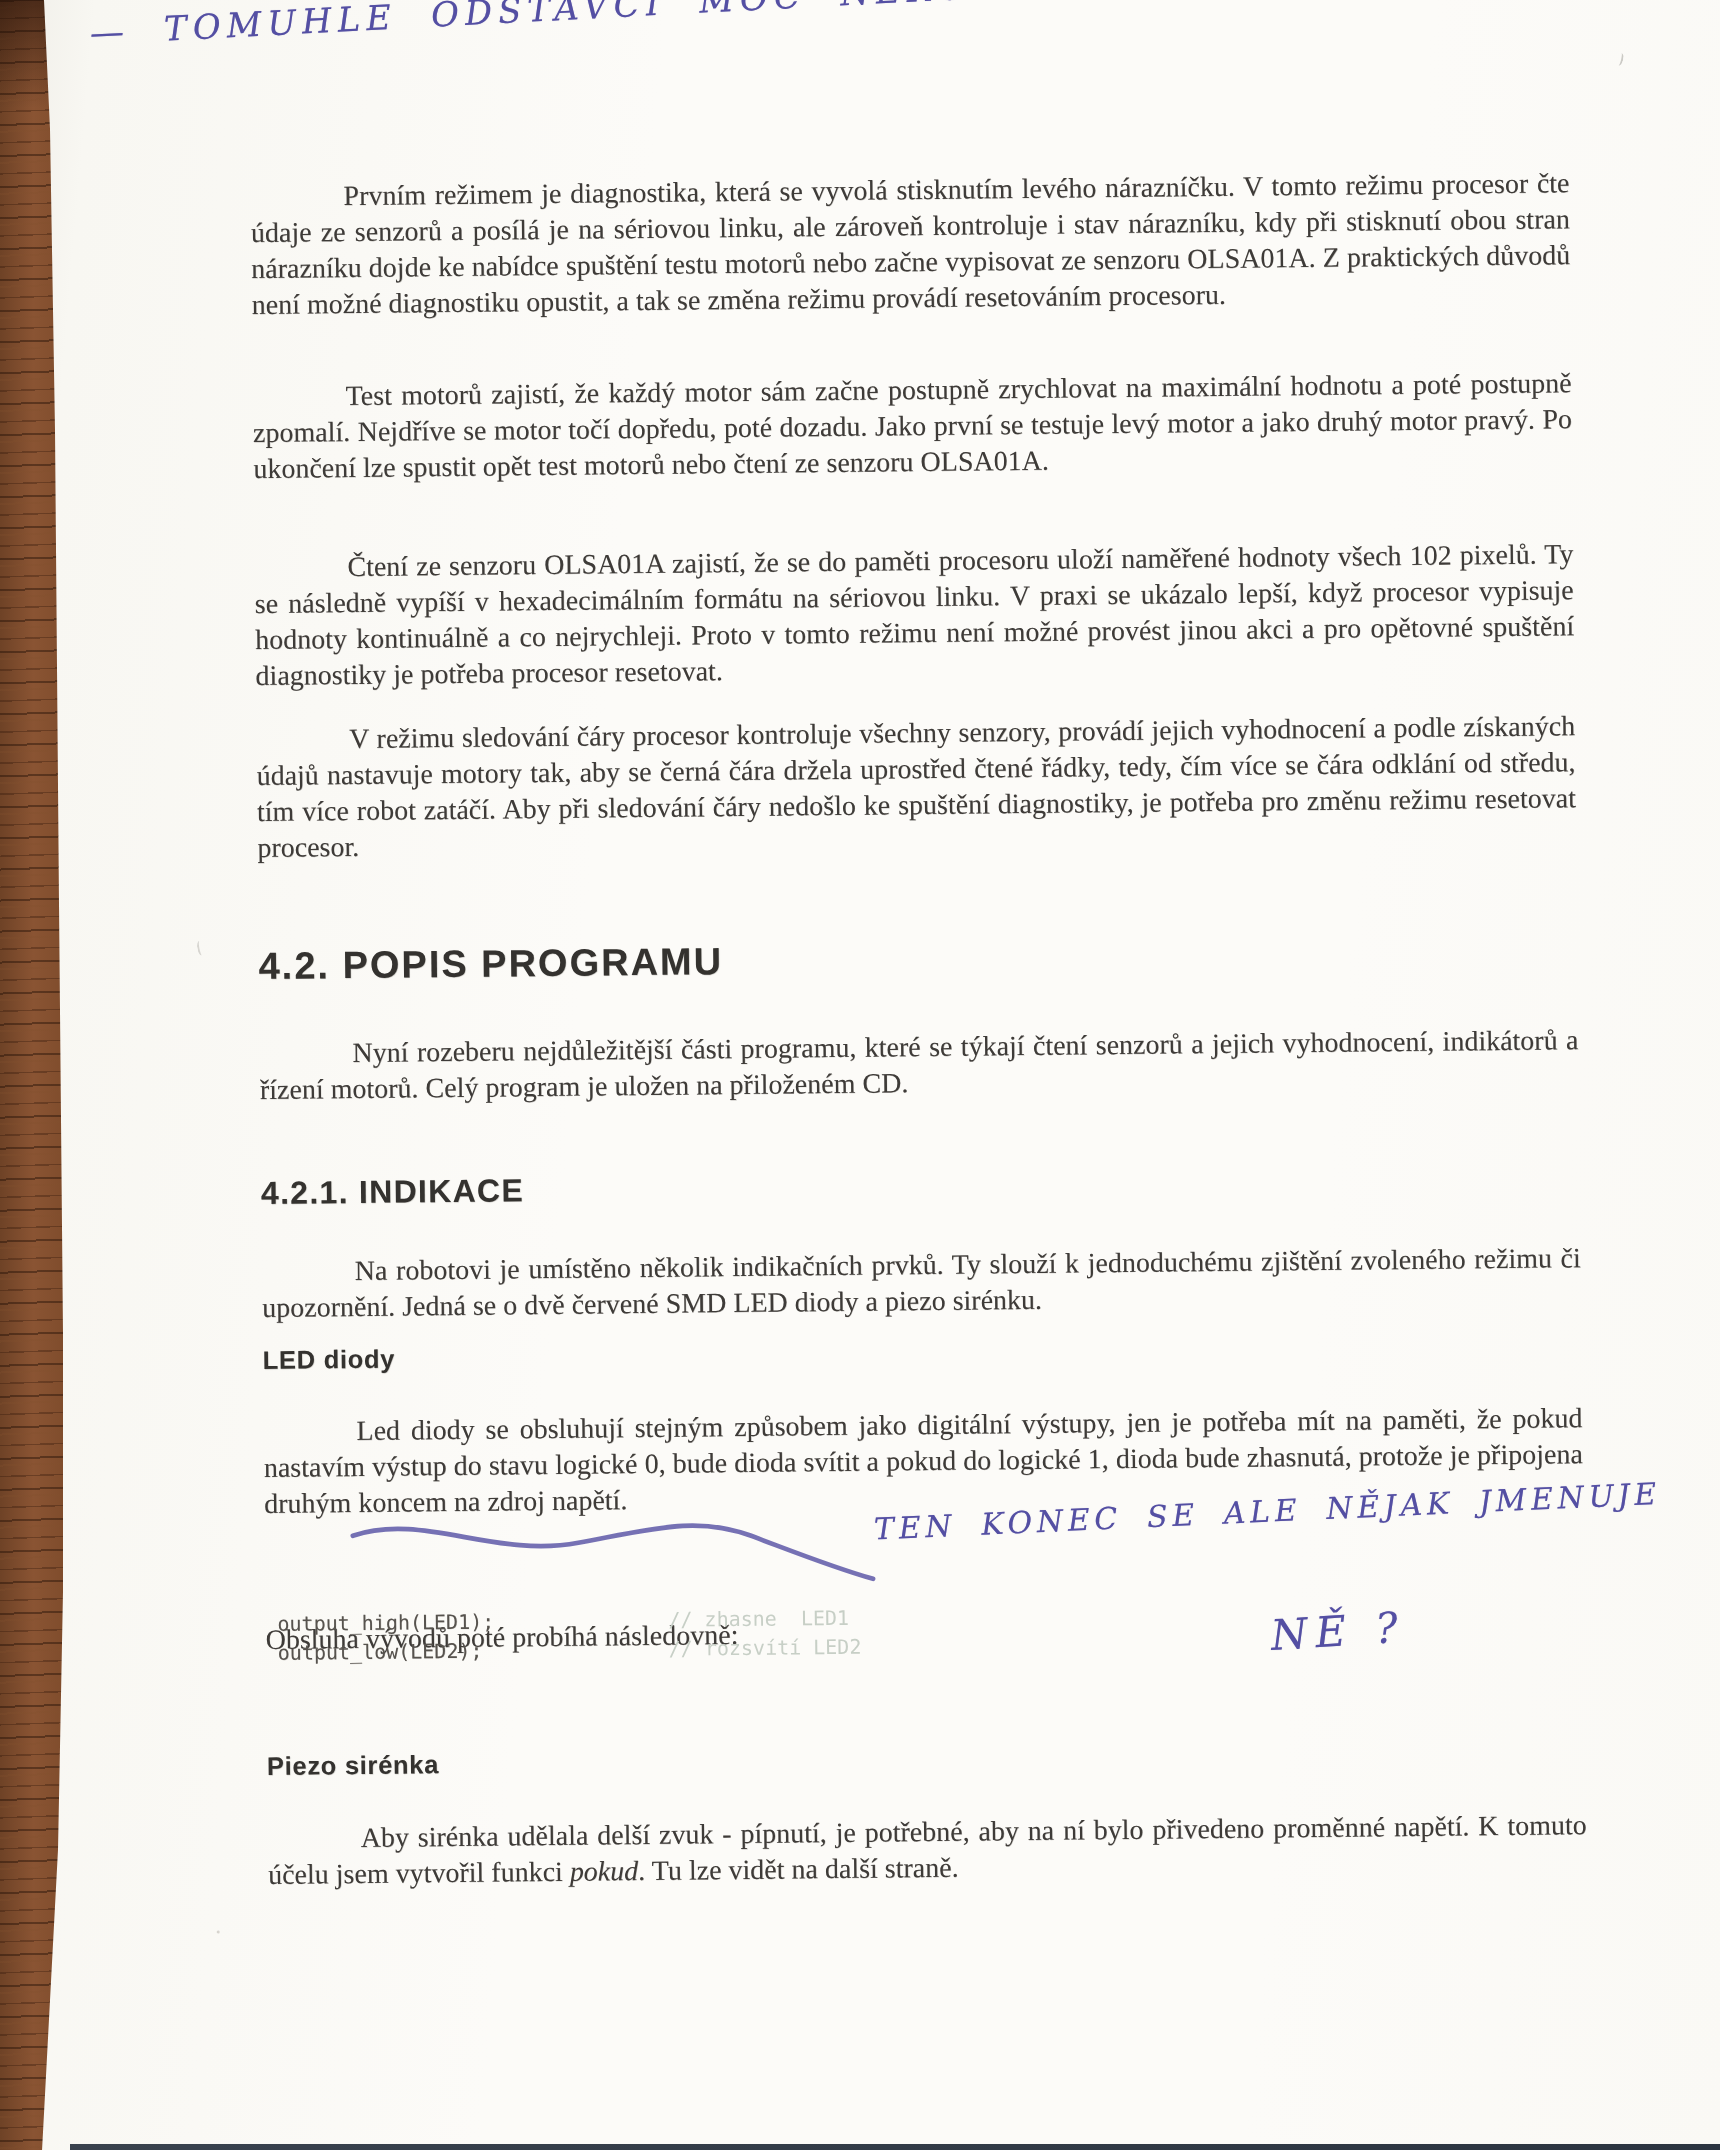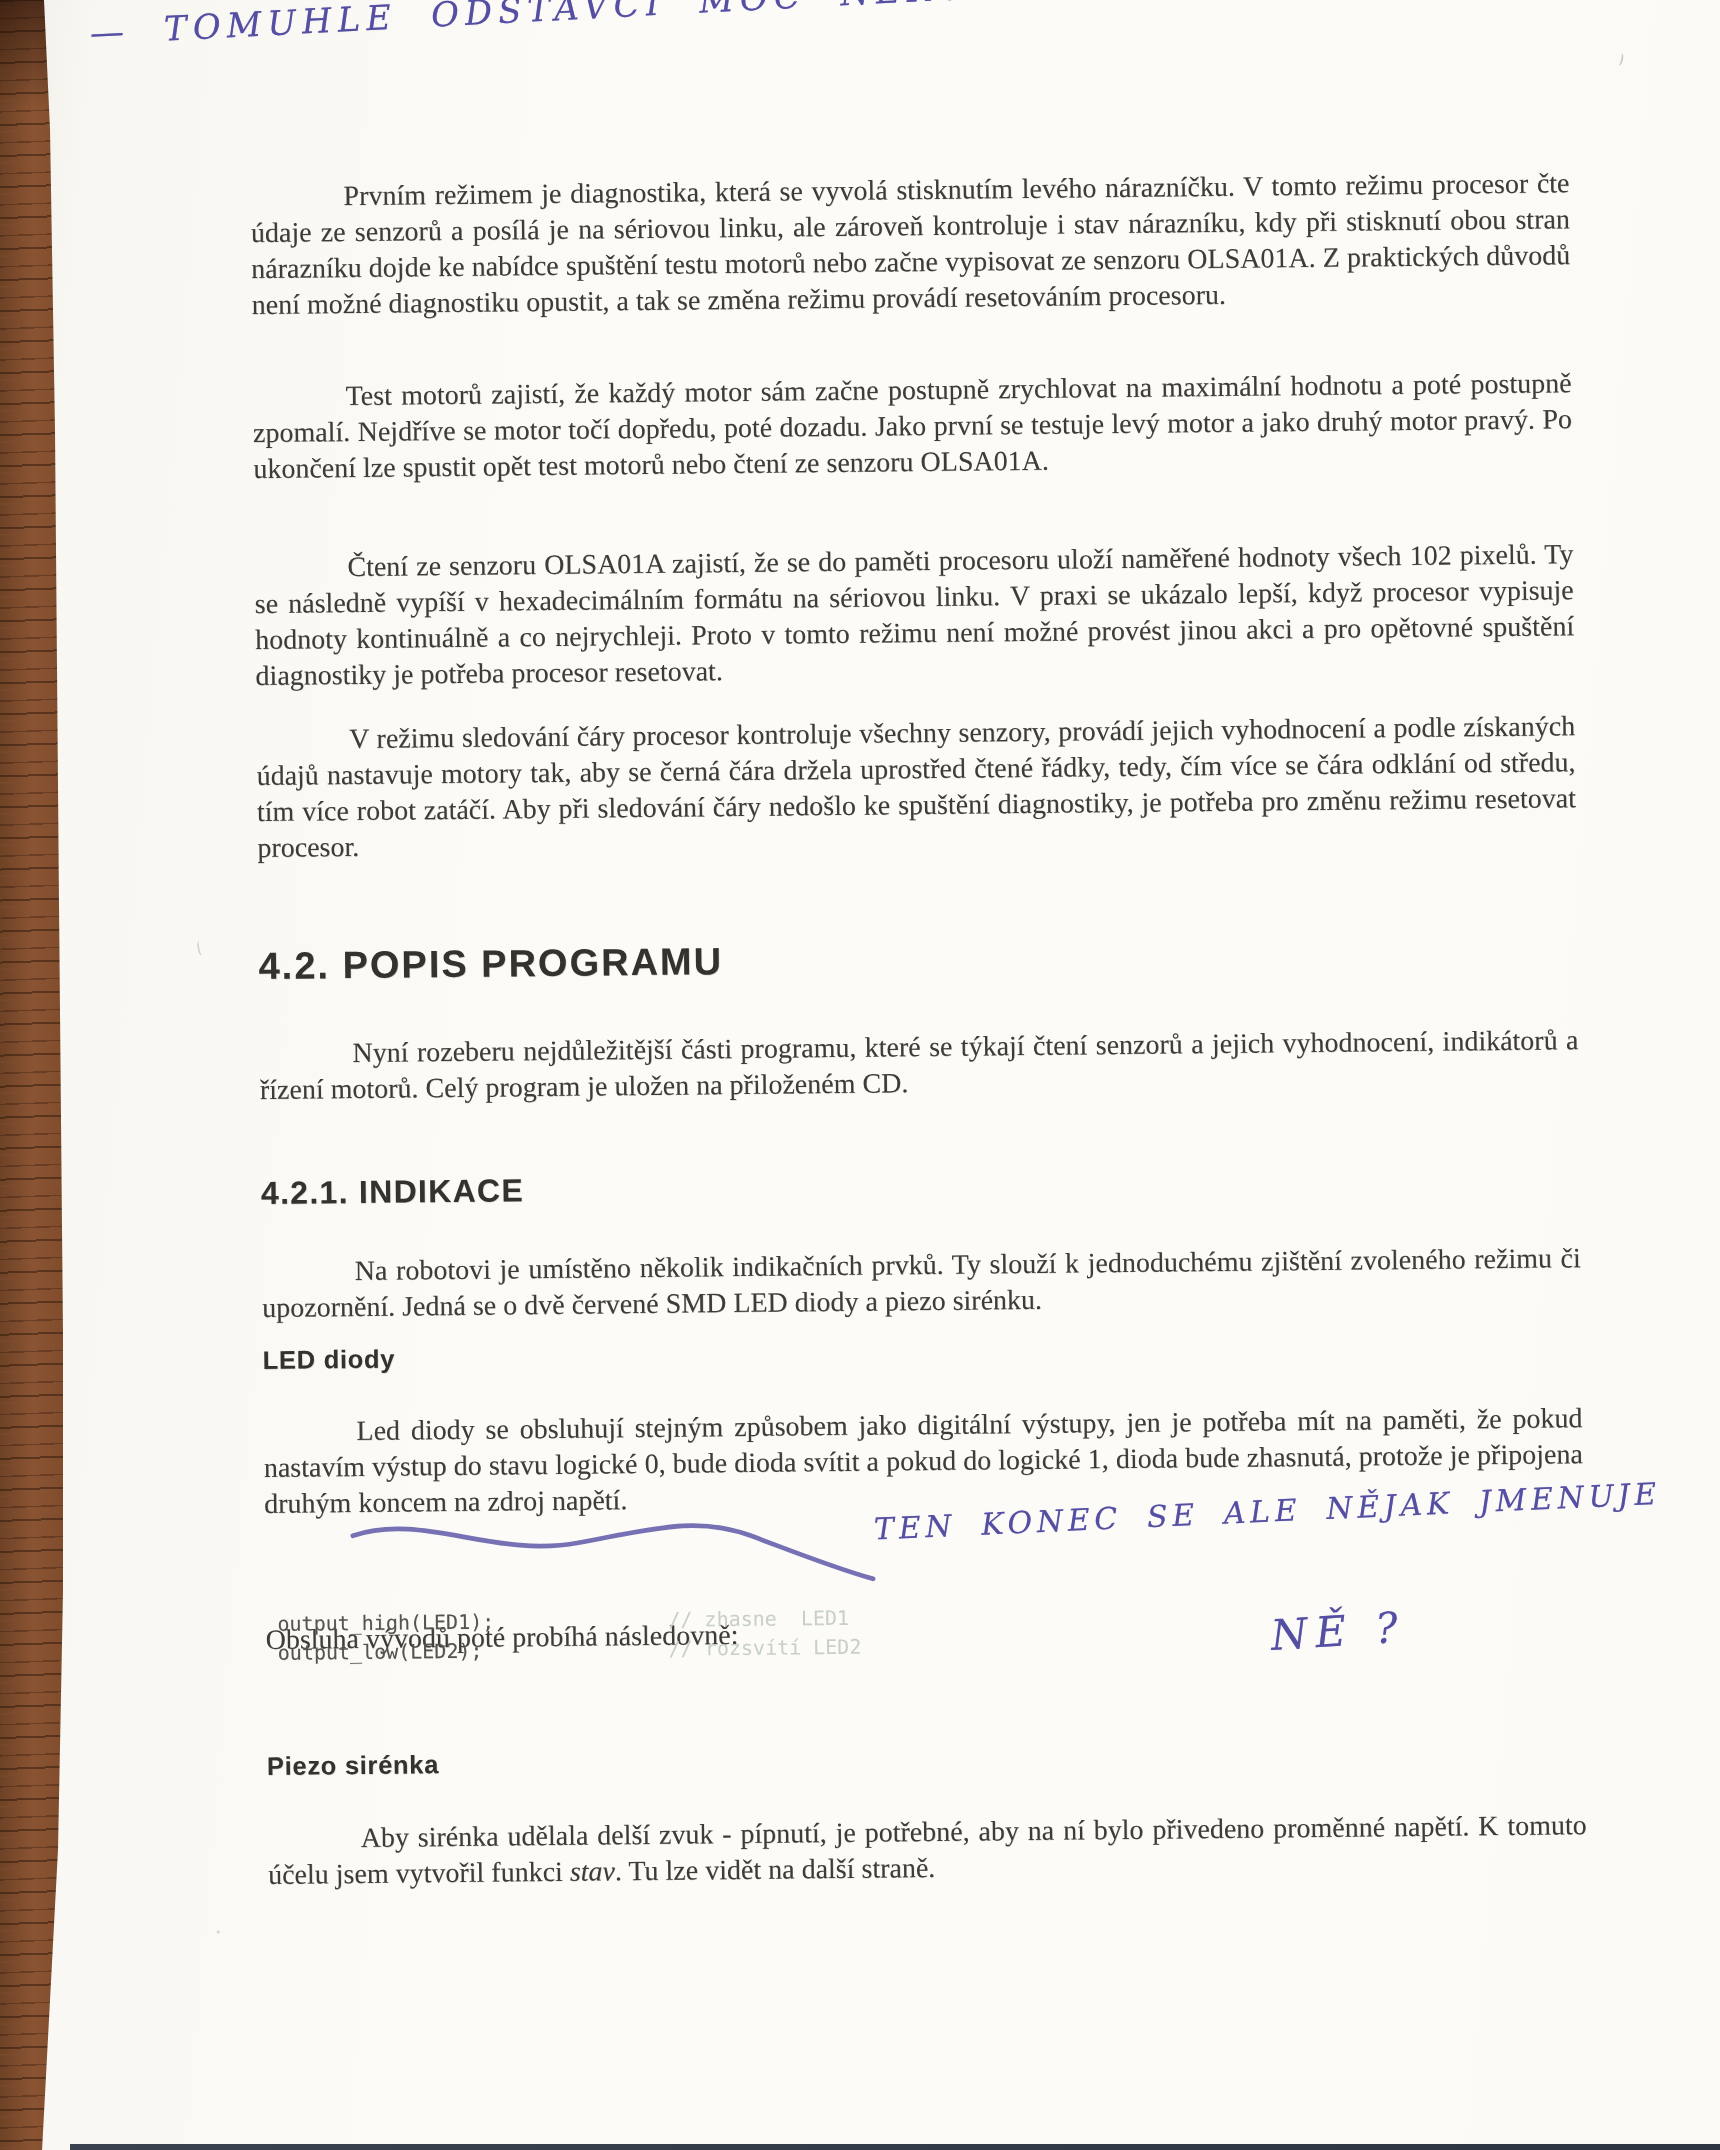--- a/index.html
+++ b/index.html
@@ -129,21 +129,21 @@
   <div class="hand side-note-2">NĚ ?</div>
 
   <div class="code-line" style="top:1612px">output_high(LED1);</div>
   <div class="code-comment" style="top:1612px">// zhasne  LED1</div>
   <div class="code-line" style="top:1641px">output_low(LED2);</div>
   <div class="code-comment" style="top:1641px">// rozsvítí LED2</div>
 
   <h4 class="h-sans h-minor" style="top:1718px">Piezo sirénka</h4>
 
   <p class="body-p" style="top:1793px">
-    <span>Aby sirénka udělala delší zvuk - pípnutí, je potřebné, aby na ní bylo přivedeno proměnné napětí. K tomuto účelu jsem vytvořil funkci </span><span class="ital">stav</span><span>. Tu lze vidět na další straně.</span>
+    <span>Aby sirénka udělala delší zvuk - pípnutí, je potřebné, aby na ní bylo přivedeno proměnné napětí. K tomuto účelu jsem vytvořil funkci </span><span class="ital">pokud</span><span>. Tu lze vidět na další straně.</span>
   </p>
 
   <span class="mark mark-apostrophe"></span>
   <span class="mark mark-comma"></span>
   <span class="mark mark-dot"></span>
 
 </div>
 
 
 </body></html>

